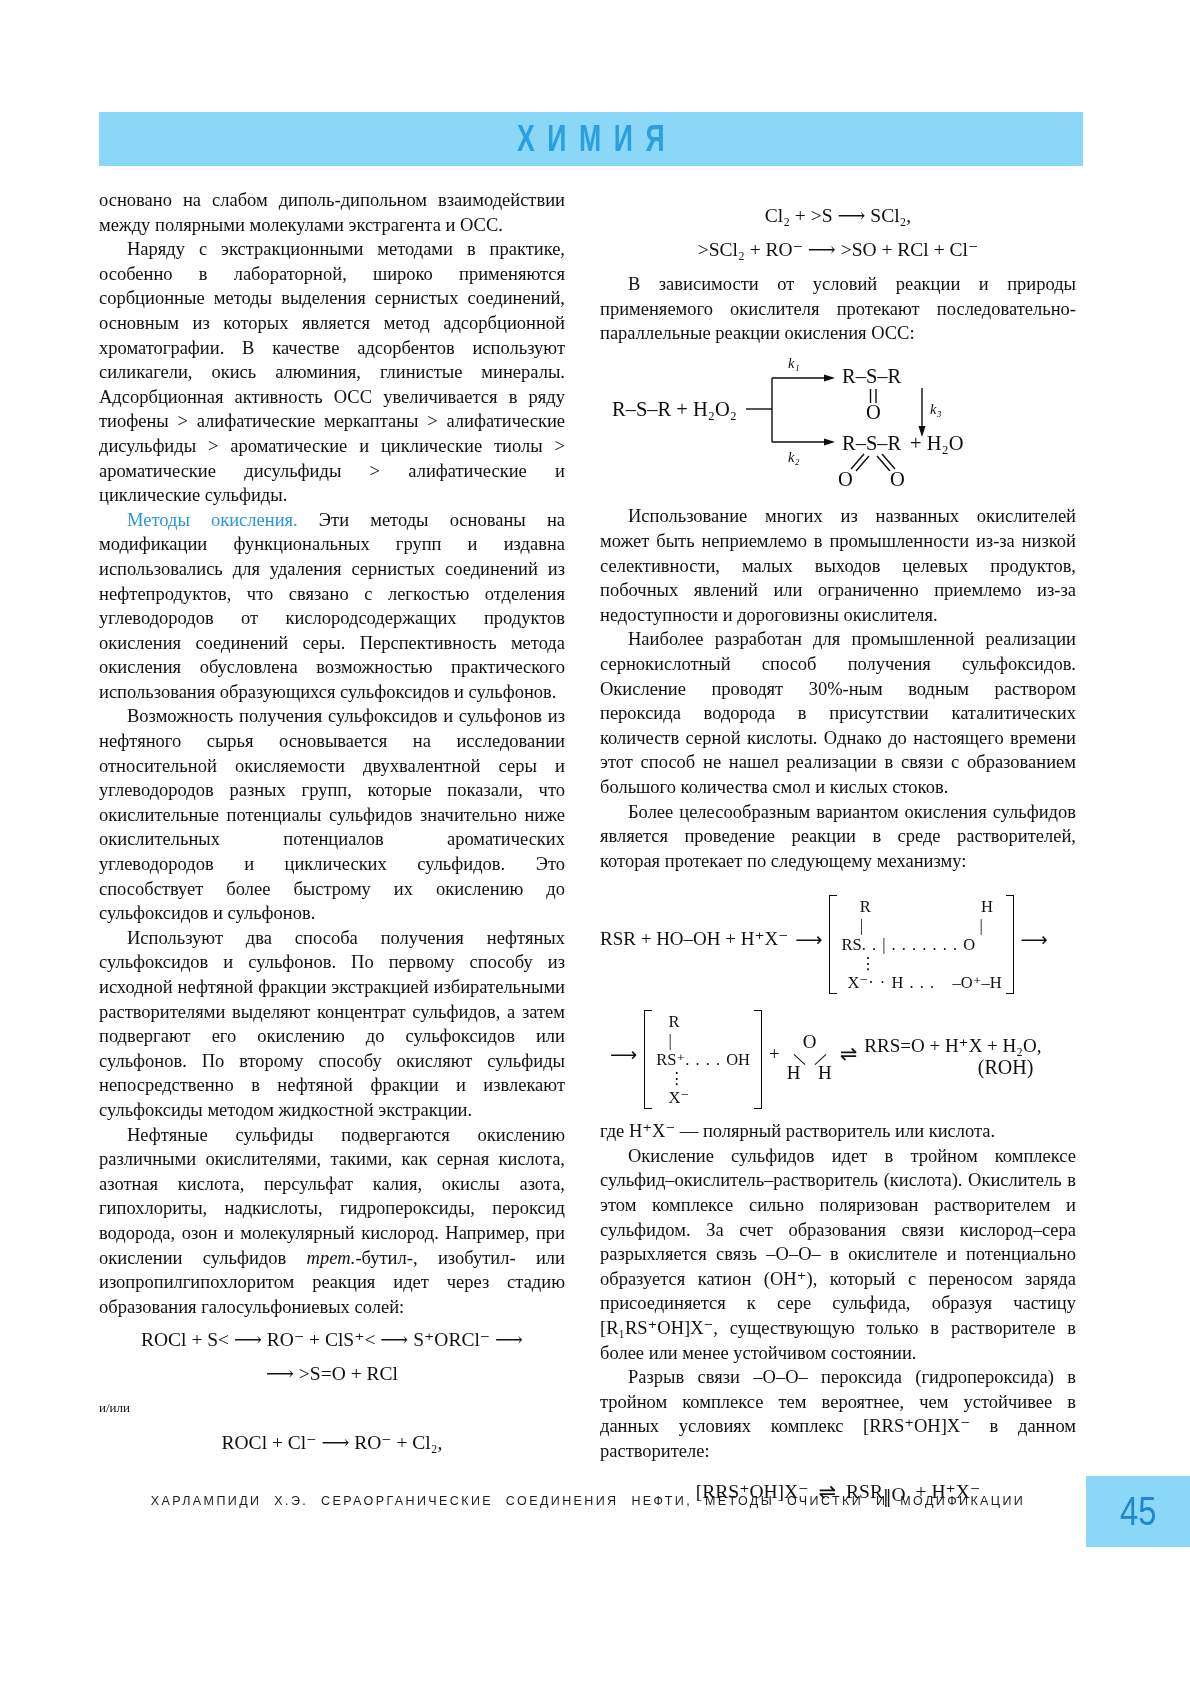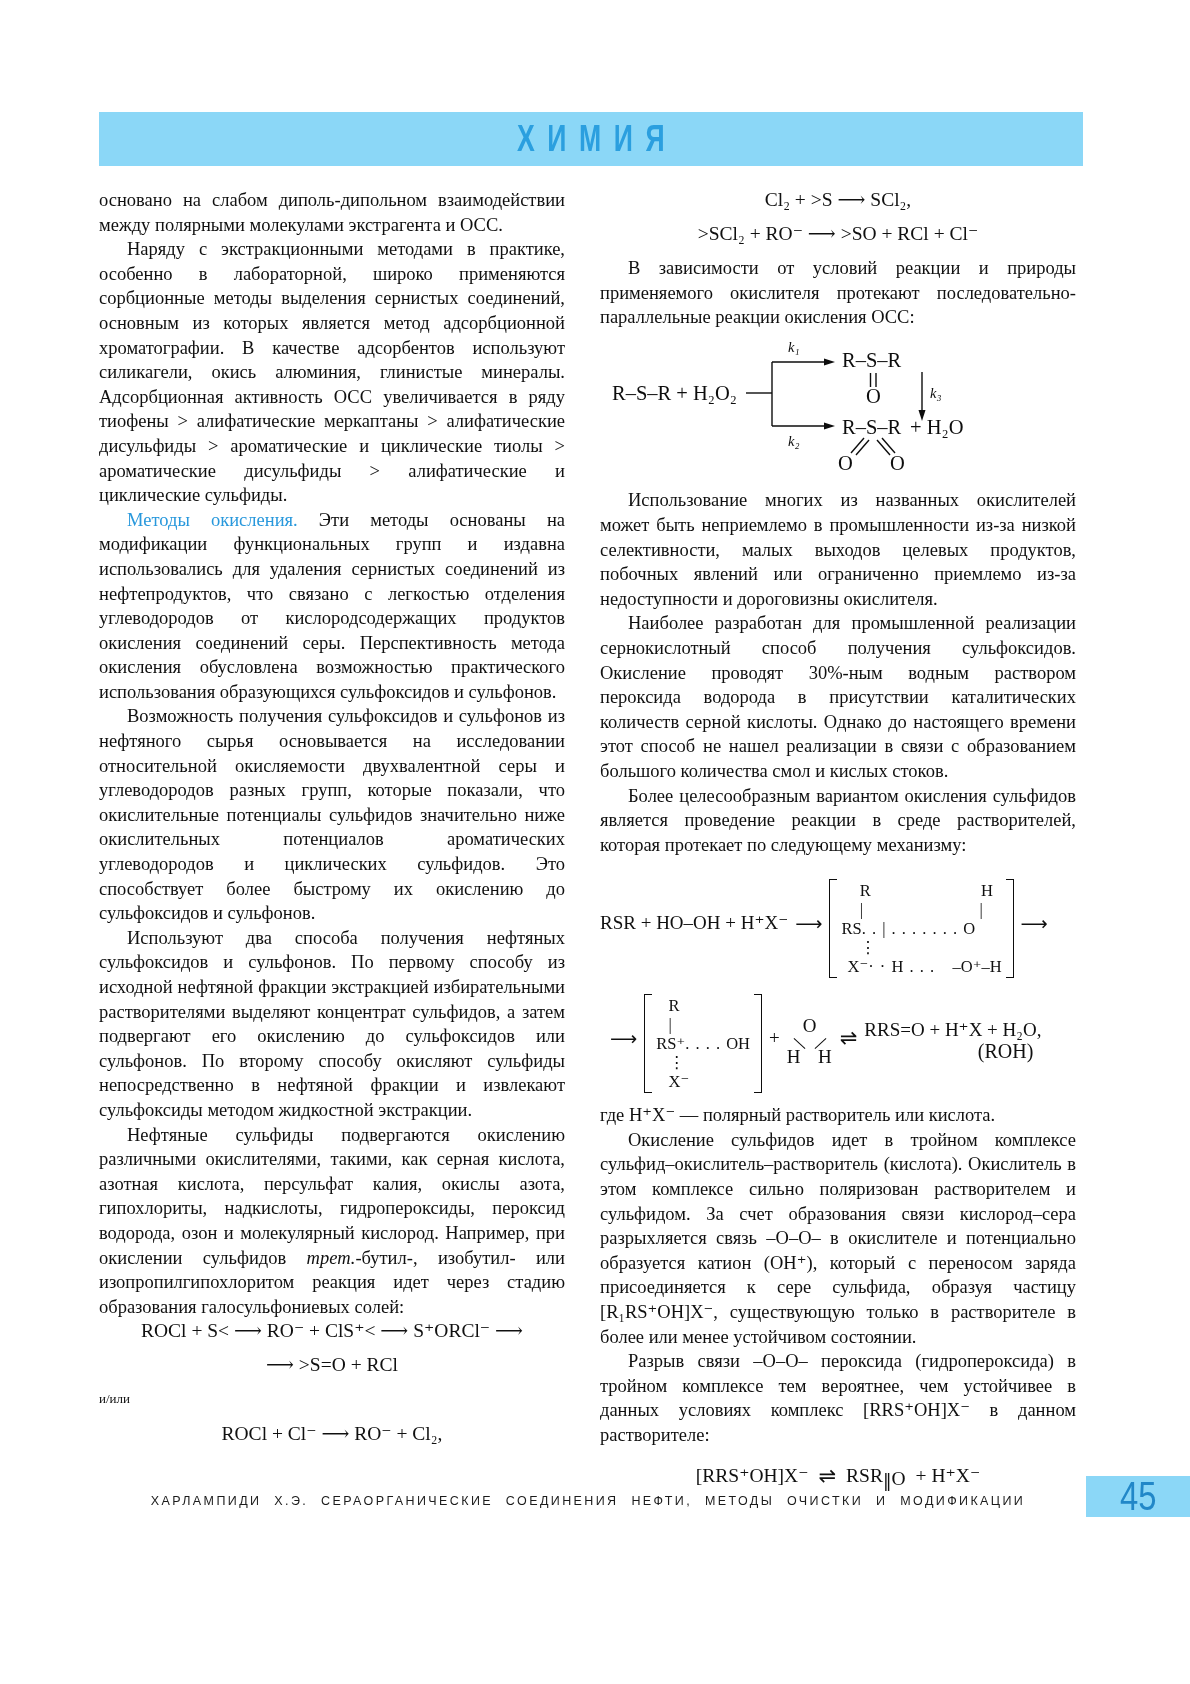--- a/index.html
+++ b/index.html
@@ -60,21 +60,21 @@
   .final-eq > span{line-height:24px;}
   .rsr-col{display:inline-flex;flex-direction:row;align-items:flex-end;}
   .rsr-col .dbond{font-family:"DejaVu Sans",sans-serif;line-height:13px;font-size:17px;}
   .rsr-col .obond{line-height:18px;}
   .footer-citation{
     position:absolute;left:98px;top:1494px;width:980px;text-align:center;
     font-family:"Liberation Sans","DejaVu Sans",sans-serif;
     font-size:12.5px;letter-spacing:2.4px;word-spacing:7px;color:#1b1b1b;white-space:nowrap;
   }
   .page-box{
-    position:absolute;left:1086px;top:1476px;width:104px;height:41px;
+    position:absolute;left:1086px;top:1476px;width:104px;height:71px;
     background:var(--page-box-bg,#8bd7f7);
     display:flex;align-items:center;justify-content:center;text-align:center;
   }
   .page-num{
     font-family:"Liberation Sans","DejaVu Sans",sans-serif;
     font-size:40px;color:var(--page-num-color,#2187c8);transform:scaleX(.82);
   }
 </style>
 </head>
 <body>
@@ -83,28 +83,28 @@
   <span class="band-title">ХИМИЯ</span>
 </div>
 
 <div class="col col-left">
   <p>основано на слабом диполь-дипольном взаимодействии между полярными молекулами экстрагента и ОСС.</p>
   <p class="indent">Наряду с экстракционными методами в практике, особенно в лабораторной, широко применяются сорбционные методы выделения сернистых соединений, основным из которых является метод адсорбционной хроматографии. В качестве адсорбентов используют силикагели, окись алюминия, глинистые минералы. Адсорбционная активность ОСС увеличивается в ряду тиофены &gt; алифатические меркаптаны &gt; алифатические дисульфиды &gt; ароматические и циклические тиолы &gt; ароматические дисульфиды &gt; алифатические и циклические сульфиды.</p>
   <p class="indent"><span class="accent">Методы окисления.</span><span> Эти методы основаны на модификации функциональных групп и издавна использовались для удаления сернистых соединений из нефтепродуктов, что связано с легкостью отделения углеводородов от кислородсодержащих продуктов окисления соединений серы. Перспективность метода окисления обусловлена возможностью практического использования образующихся сульфоксидов и сульфонов.</span></p>
   <p class="indent">Возможность получения сульфоксидов и сульфонов из нефтяного сырья основывается на исследовании относительной окисляемости двухвалентной серы и углеводородов разных групп, которые показали, что окислительные потенциалы сульфидов значительно ниже окислительных потенциалов ароматических углеводородов и циклических сульфидов. Это способствует более быстрому их окислению до сульфоксидов и сульфонов.</p>
   <p class="indent">Используют два способа получения нефтяных сульфоксидов и сульфонов. По первому способу из исходной нефтяной фракции экстракцией избирательными растворителями выделяют концентрат сульфидов, а затем подвергают его окислению до сульфоксидов или сульфонов. По второму способу окисляют сульфиды непосредственно в нефтяной фракции и извлекают сульфоксиды методом жидкостной экстракции.</p>
   <p class="indent"><span>Нефтяные сульфиды подвергаются окислению различными окислителями, такими, как серная кислота, азотная кислота, персульфат калия, окислы азота, гипохлориты, надкислоты, гидропероксиды, пероксид водорода, озон и молекулярный кислород. Например, при окислении сульфидов </span><i>трет.</i><span>-бутил-, изобутил- или изопропилгипохлоритом реакция идет через стадию образования галосульфониевых солей:</span></p>
-  <div class="eq" style="margin-top:0">ROCl + S&lt; ⟶ RO⁻ + ClS⁺&lt; ⟶ S⁺ORCl⁻ ⟶</div>
+  <div class="eq" style="margin-top:9px">ROCl + S&lt; ⟶ RO⁻ + ClS⁺&lt; ⟶ S⁺ORCl⁻ ⟶</div>
   <div class="eq">⟶ &gt;S=O + RCl</div>
   <div class="andor">и/или</div>
   <div class="eq">ROCl + Cl⁻ ⟶ RO⁻ + Cl₂,</div>
 </div>
 
 <div class="col col-right">
-  <div class="eq" style="margin-top:0">Cl₂ + &gt;S ⟶ SCl₂,</div>
+  <div class="eq" style="margin-top:16px">Cl₂ + &gt;S ⟶ SCl₂,</div>
   <div class="eq">&gt;SCl₂ + RO⁻ ⟶ &gt;SO + RCl + Cl⁻</div>
   <p class="indent">В зависимости от условий реакции и природы применяемого окислителя протекают последовательно-параллельные реакции окисления ОСС:</p>
 
   
   <svg class="scheme" width="452" height="136" viewBox="0 0 452 136">
     <text x="2" y="64">R–S–R + H₂O₂</text>
     <line x1="136" y1="57" x2="162" y2="57"></line>
     <line x1="162" y1="26" x2="162" y2="90"></line>
     <line x1="162" y1="26" x2="214" y2="26"></line>
     <polygon points="214,22.5 225,26 214,29.5"></polygon>

